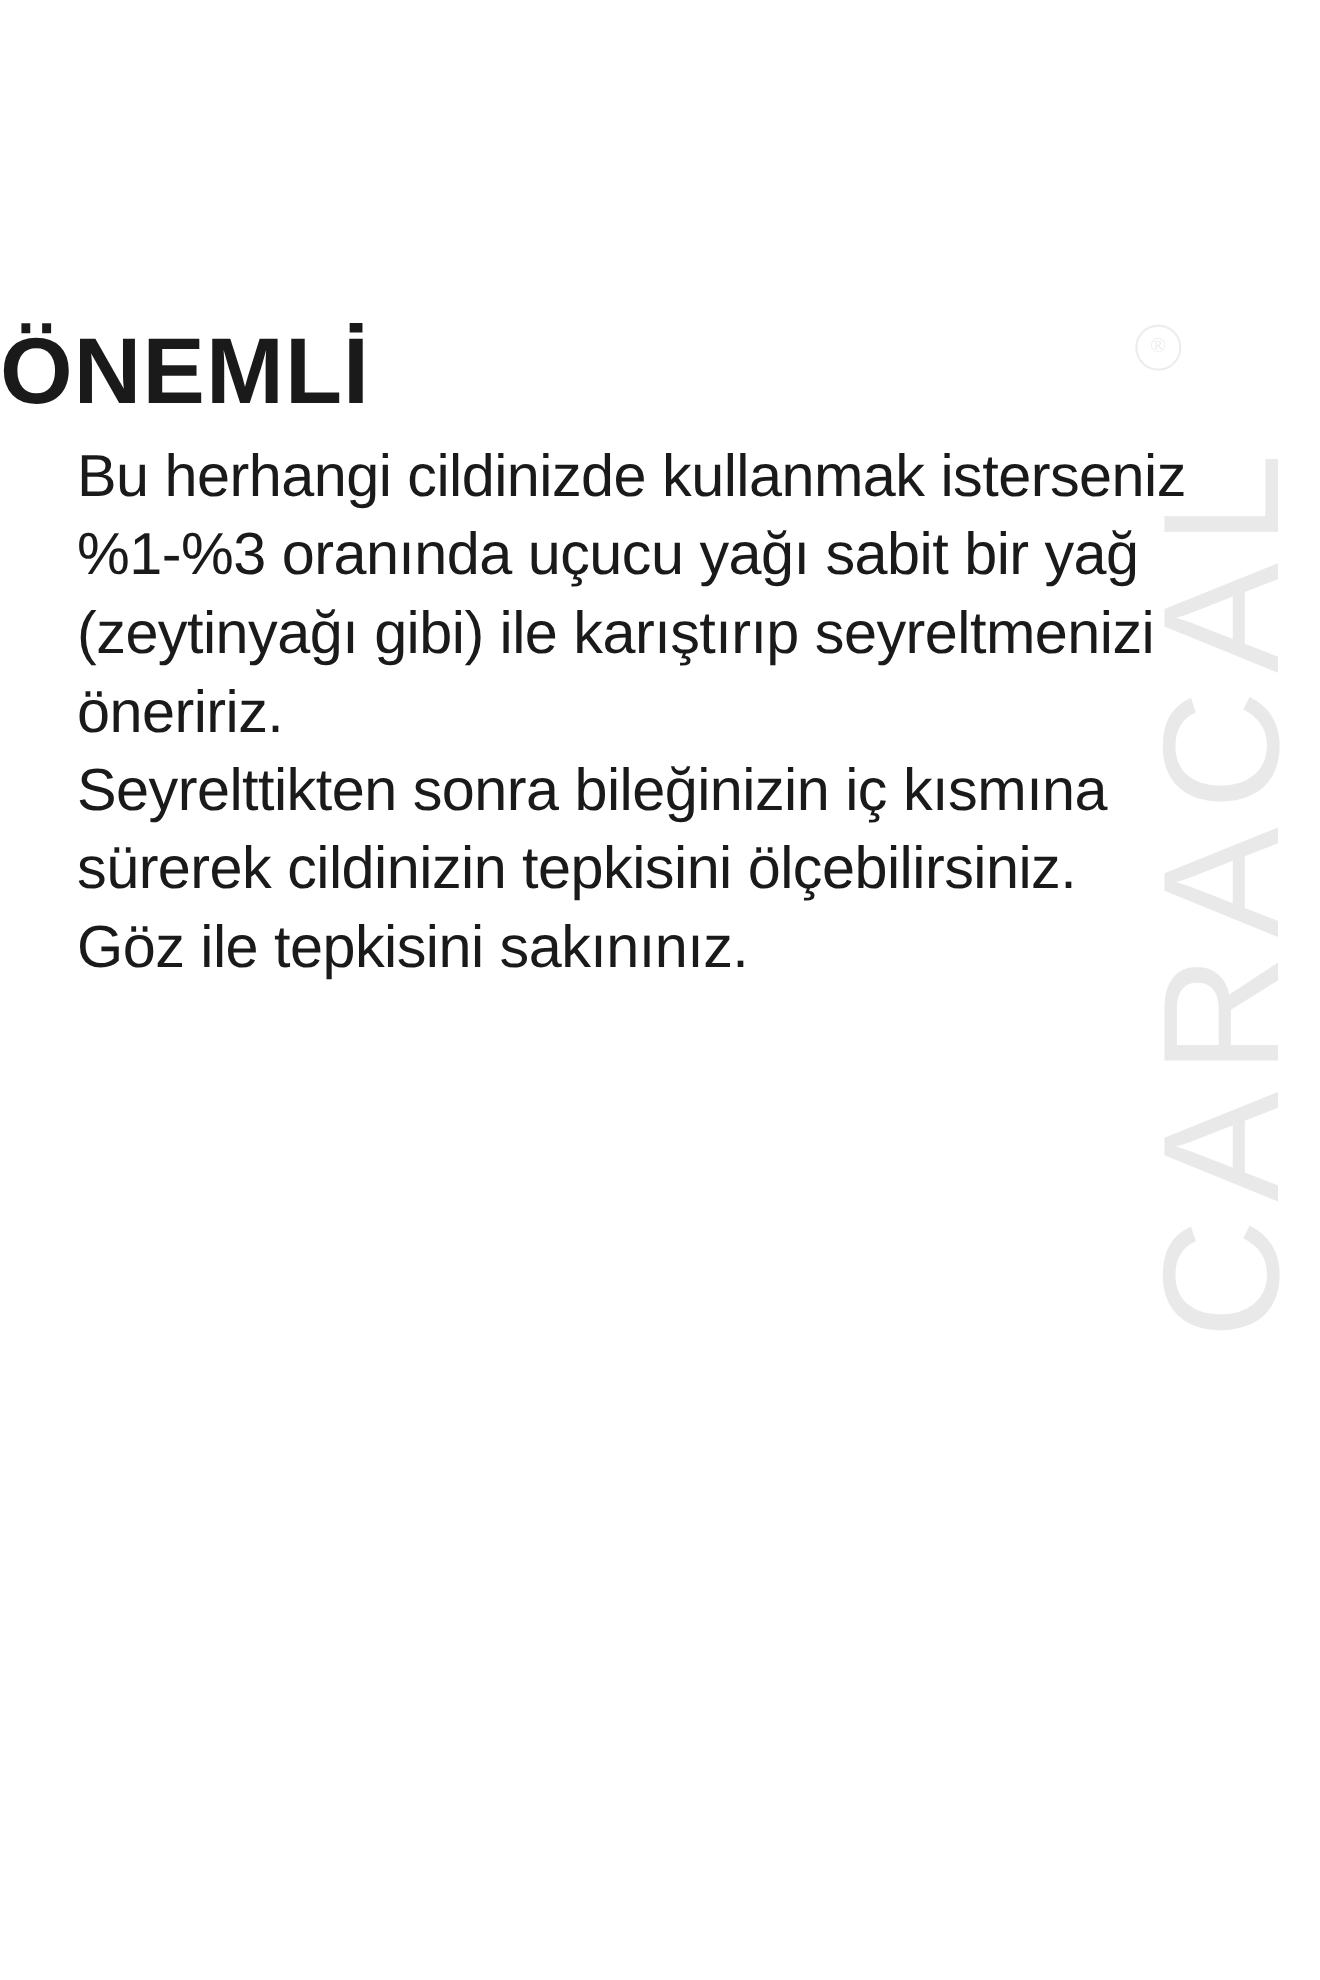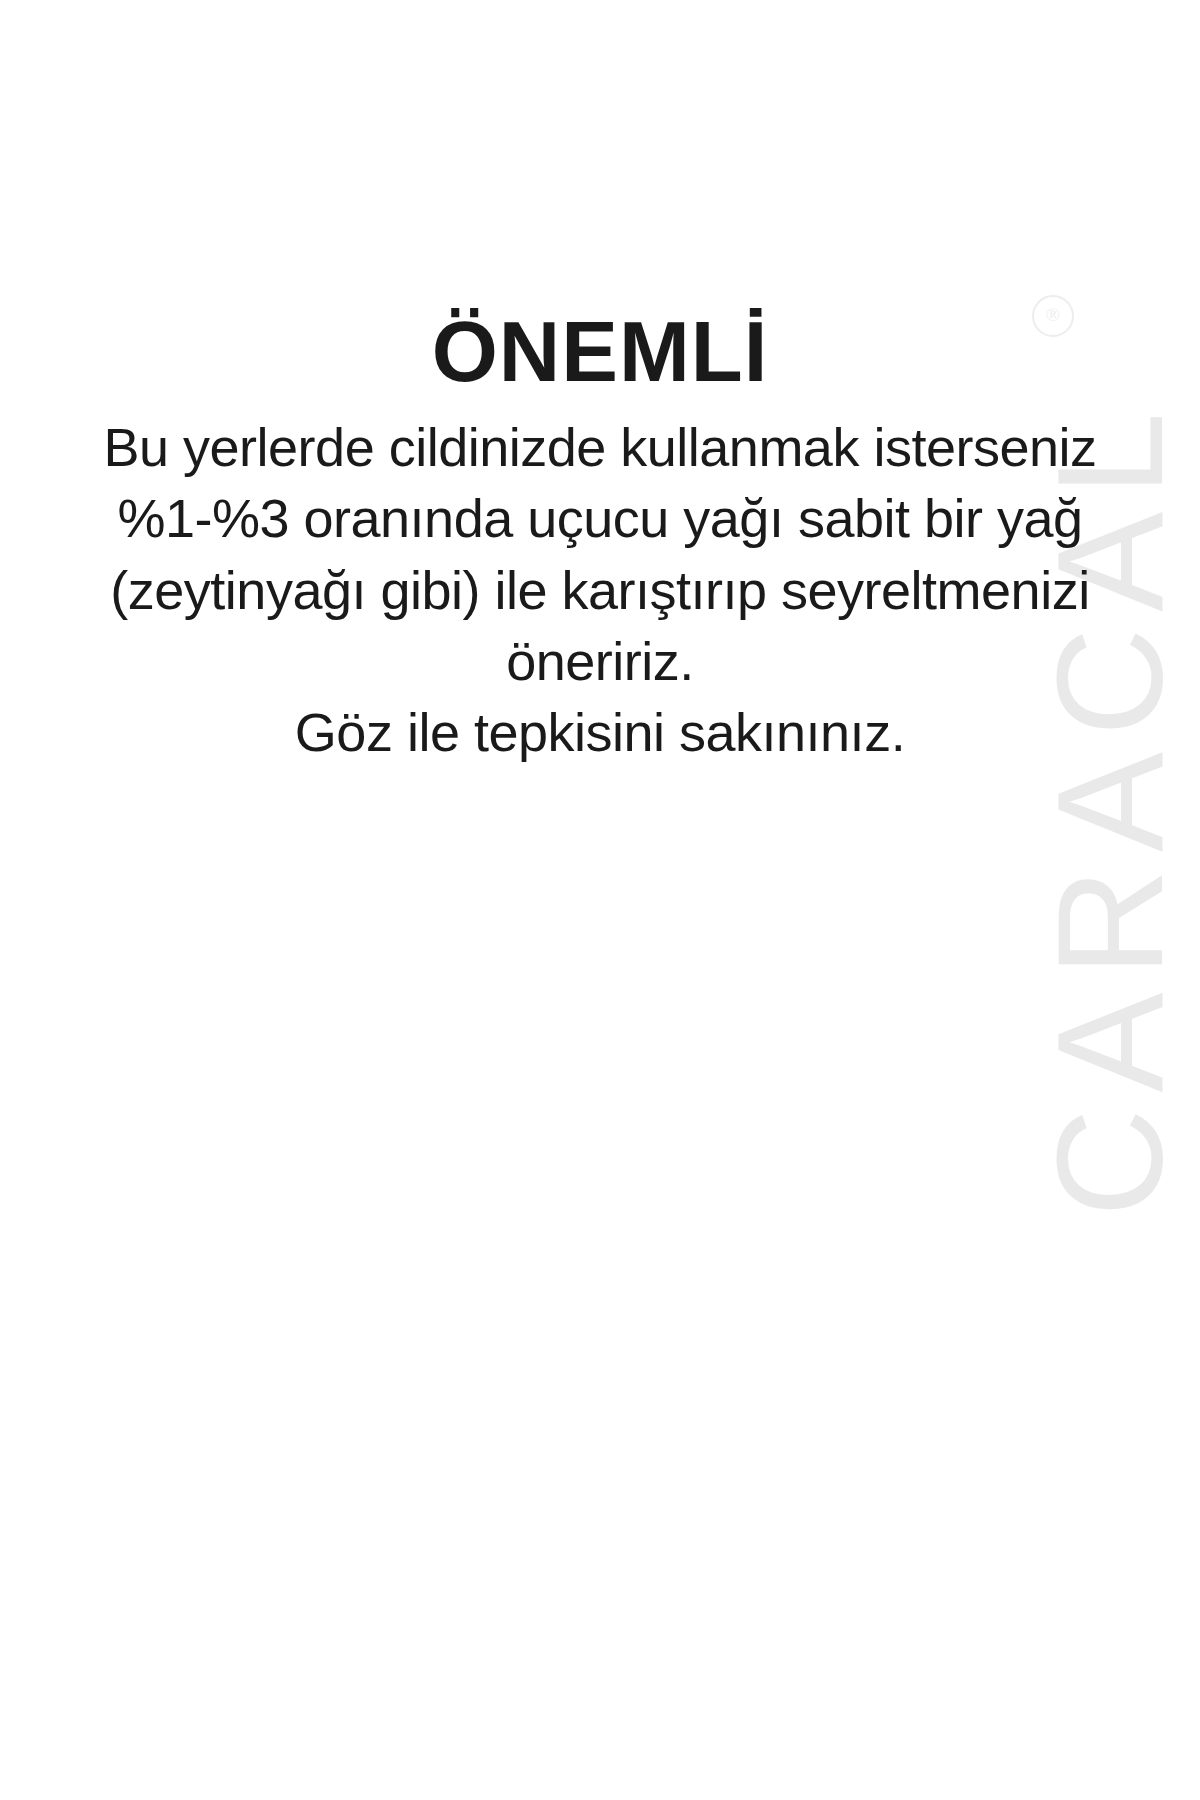--- a/index.html
+++ b/index.html
@@ -58,24 +58,24 @@
     color: #ededed;
     font-size: 19px;
     line-height: 36px;
     text-align: center;
     font-family: "Liberation Serif", serif;
   }
 
   
   .content {
     position: absolute;
-    top: 309px;
+    top: 295px;
     left: 0;
     width: 1200px;
-    text-align: center;
+    text-align: left;
     z-index: 2;
   }
 
   .title {
     font-size: 85px;
     font-weight: 700;
     letter-spacing: 1px;
     color: #1a1a1a;
     line-height: 1.0;
     margin: 0 0 18px 0;
@@ -104,18 +104,19 @@
 <div class="page">
 
   <div class="watermark">
     <div class="wm-reg">®</div>
     <div class="wm-text">CARACAL</div>
   </div>
 
   <div class="content">
     <h1 class="title">ÖNEMLİ</h1>
     <div class="body-text">
-      <p class="para"><span>Bu yerlerde </span><b>cildinizde kullanmak isterseniz</b><span> %1-%3 oranında uçucu yağı sabit bir yağ (zeytinyağı gibi) ile karıştırıp </span><b>seyreltmenizi öneririz.</b></p>
+      <p class="para"><span>Bu herhangi </span><b>cildinizde kullanmak isterseniz</b><span> %1-%3 oranında uçucu yağı sabit bir yağ (zeytinyağı gibi) ile karıştırıp </span><b>seyreltmenizi öneririz.</b></p>
+      <p class="para"><span>Seyrelttikten sonra bileğinizin iç kısmına sürerek cildinizin tepkisini ölçebilirsiniz.</span></p>
       <p class="para"><span>Göz ile tepkisini sakınınız.</span></p>
     </div>
   </div>
 
 </div>
 
 </body></html>

